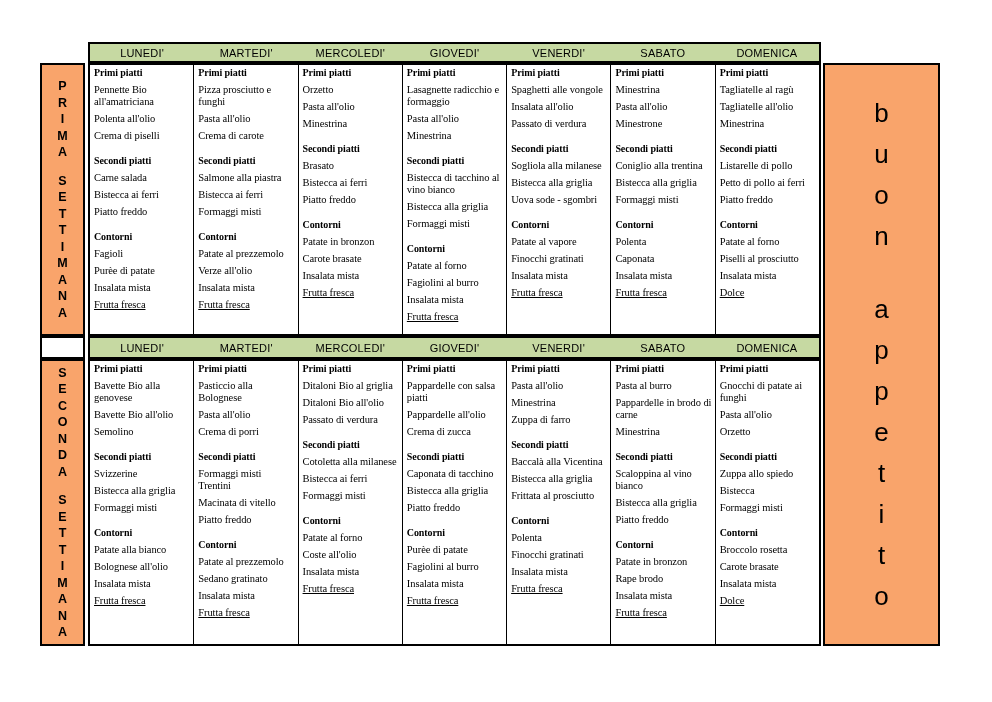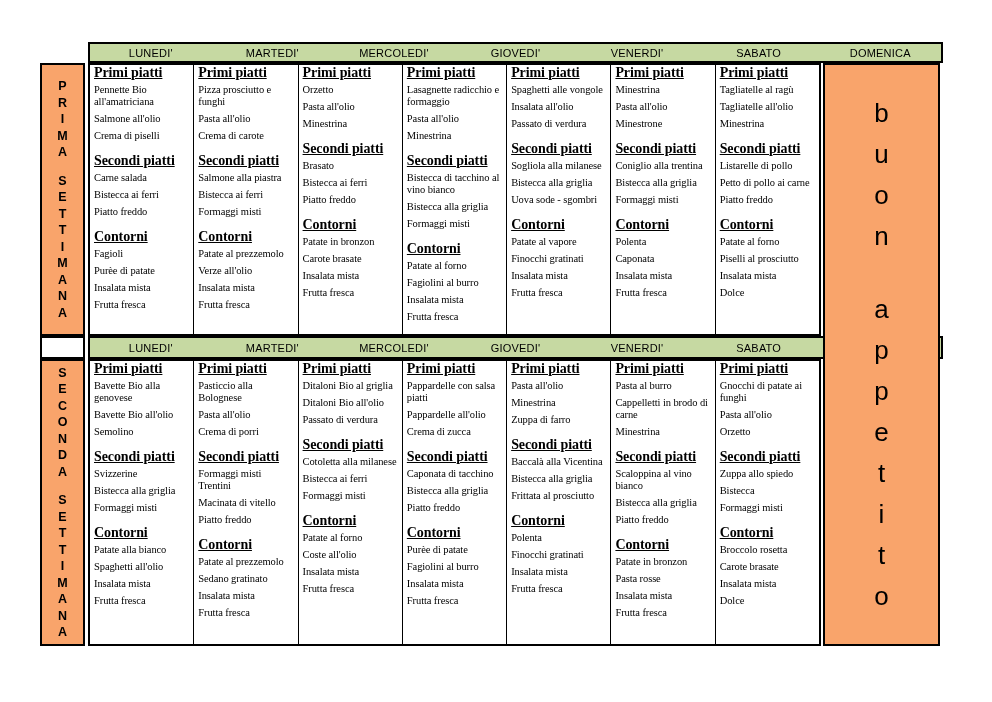--- a/index.html
+++ b/index.html
@@ -1,38 +1,38 @@
 <!DOCTYPE html>
 <html><head>
 <meta charset="utf-8">
 <style>
   html,body{margin:0;padding:0;background:#ffffff;}
   body{width:992px;height:702px;overflow:hidden;font-family:"Liberation Sans",sans-serif;color:#000;}
   #canvas{position:relative;width:992px;height:702px;background:#ffffff;}
 
   
-  .hband{position:absolute;left:88px;width:855px;background:#c6d9a2;border:2px solid #000;
+  .hband{position:absolute;left:88px;width:733px;background:#c6d9a2;border:2px solid #000;
          display:flex;box-sizing:border-box;}
   #header1{top:42px;height:21px;}
   #header2{top:336px;height:23px;}
   .day-h{flex:1 1 0;display:flex;align-items:center;justify-content:center;
          font-size:11px;font-weight:normal;letter-spacing:.2px;}
 
   
   .week{position:absolute;left:88px;width:733px;background:#fff;border:2px solid #000;
         display:flex;box-sizing:border-box;}
   #week1{top:63px;height:273px;}
   #week2{top:359px;height:287px;}
   .day{flex:1 1 0;border-right:1.5px solid #000;padding:2px 3px 0 4px;overflow:hidden;
        font-family:"Liberation Serif",serif;font-size:10.5px;line-height:12px;letter-spacing:-0.1px;}
   .day:last-child{border-right:none;}
-  .g-title{font-weight:bold;text-decoration:underline;font-size:14px;margin:0 0 5px 0;}
+  .g-title{font-weight:bold;font-size:10px;margin:0 0 5px 0;}
   .g-title.later{margin-top:13px;}
   .item{margin:0 0 5px 0;min-height:12px;}
-  .extra{}
+  .extra{text-decoration:underline;}
 
   
   .vstrip{position:absolute;background:#f9a46b;border:2px solid #000;box-sizing:border-box;
           display:flex;flex-direction:column;align-items:center;justify-content:center;}
   #strip-week1{left:40px;top:63px;width:45px;height:273px;}
   #strip-week2{left:40px;top:359px;width:45px;height:287px;}
   #strip-right{left:823px;top:63px;width:117px;height:583px;}
   .vstrip .ltr{font-weight:bold;font-size:12.5px;line-height:16.5px;}
   #strip-right .ltr{font-weight:normal;font-size:26px;line-height:41px;}
   .vstrip .word-gap{margin-top:12px;}
@@ -52,21 +52,21 @@
       <div class="day-h">MERCOLEDI'</div>
       <div class="day-h">GIOVEDI'</div>
       <div class="day-h">VENERDI'</div>
       <div class="day-h">SABATO</div>
       <div class="day-h">DOMENICA</div>
     </div>
   <div class="week" id="week1">
       <div class="day">
         <div class="g-title">Primi piatti</div>
         <div class="item">Pennette Bio all'amatriciana</div>
-        <div class="item">Salmone all'olio</div>
+        <div class="item">Polenta all'olio</div>
         <div class="item">Crema di piselli</div>
         <div class="g-title later">Secondi piatti</div>
         <div class="item">Carne salada</div>
         <div class="item">Bistecca ai ferri</div>
         <div class="item">Piatto freddo</div>
         <div class="g-title later">Contorni</div>
         <div class="item">Fagioli</div>
         <div class="item">Purèe di patate</div>
         <div class="item">Insalata mista</div>
         <div class="item extra">Frutta fresca</div>
@@ -146,21 +146,21 @@
         <div class="item">Insalata mista</div>
         <div class="item extra">Frutta fresca</div>
       </div>
       <div class="day">
         <div class="g-title">Primi piatti</div>
         <div class="item">Tagliatelle al ragù</div>
         <div class="item">Tagliatelle all'olio</div>
         <div class="item">Minestrina</div>
         <div class="g-title later">Secondi piatti</div>
         <div class="item">Listarelle di pollo</div>
-        <div class="item">Petto di pollo ai carne</div>
+        <div class="item">Petto di pollo ai ferri</div>
         <div class="item">Piatto freddo</div>
         <div class="g-title later">Contorni</div>
         <div class="item">Patate al forno</div>
         <div class="item">Piselli al prosciutto</div>
         <div class="item">Insalata mista</div>
         <div class="item extra">Dolce</div>
       </div>
     </div>
   <div class="hband" id="header2" style="background: rgb(198, 217, 162);">
       <div class="day-h">LUNEDI'</div>
@@ -176,21 +176,21 @@
         <div class="g-title">Primi piatti</div>
         <div class="item">Bavette Bio alla genovese</div>
         <div class="item">Bavette Bio all'olio</div>
         <div class="item">Semolino</div>
         <div class="g-title later">Secondi piatti</div>
         <div class="item">Svizzerine</div>
         <div class="item">Bistecca alla griglia</div>
         <div class="item">Formaggi misti</div>
         <div class="g-title later">Contorni</div>
         <div class="item">Patate alla bianco</div>
-        <div class="item">Spaghetti all'olio</div>
+        <div class="item">Bolognese all'olio</div>
         <div class="item">Insalata mista</div>
         <div class="item extra">Frutta fresca</div>
       </div>
       <div class="day">
         <div class="g-title">Primi piatti</div>
         <div class="item">Pasticcio alla Bolognese</div>
         <div class="item">Pasta all'olio</div>
         <div class="item">Crema di porri</div>
         <div class="g-title later">Secondi piatti</div>
         <div class="item">Formaggi misti Trentini</div>
@@ -243,29 +243,29 @@
         <div class="item">Frittata al prosciutto</div>
         <div class="g-title later">Contorni</div>
         <div class="item">Polenta</div>
         <div class="item">Finocchi gratinati</div>
         <div class="item">Insalata mista</div>
         <div class="item extra">Frutta fresca</div>
       </div>
       <div class="day">
         <div class="g-title">Primi piatti</div>
         <div class="item">Pasta al burro</div>
-        <div class="item">Cappelletti in brodo di carne</div>
+        <div class="item">Pappardelle in brodo di carne</div>
         <div class="item">Minestrina</div>
         <div class="g-title later">Secondi piatti</div>
         <div class="item">Scaloppina al vino bianco</div>
         <div class="item">Bistecca alla griglia</div>
         <div class="item">Piatto freddo</div>
         <div class="g-title later">Contorni</div>
         <div class="item">Patate in bronzon</div>
-        <div class="item">Pasta rosse</div>
+        <div class="item">Rape brodo</div>
         <div class="item">Insalata mista</div>
         <div class="item extra">Frutta fresca</div>
       </div>
       <div class="day">
         <div class="g-title">Primi piatti</div>
         <div class="item">Gnocchi di patate ai funghi</div>
         <div class="item">Pasta all'olio</div>
         <div class="item">Orzetto</div>
         <div class="g-title later">Secondi piatti</div>
         <div class="item">Zuppa allo spiedo</div>

